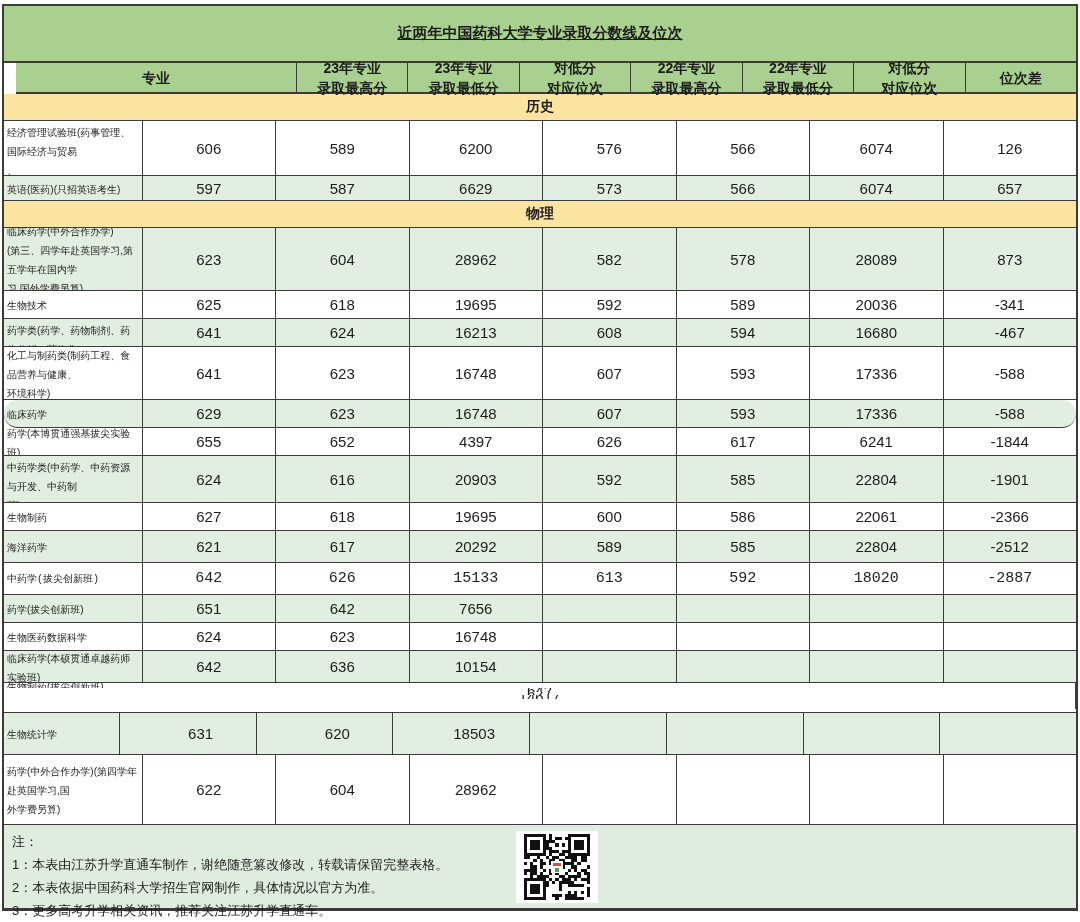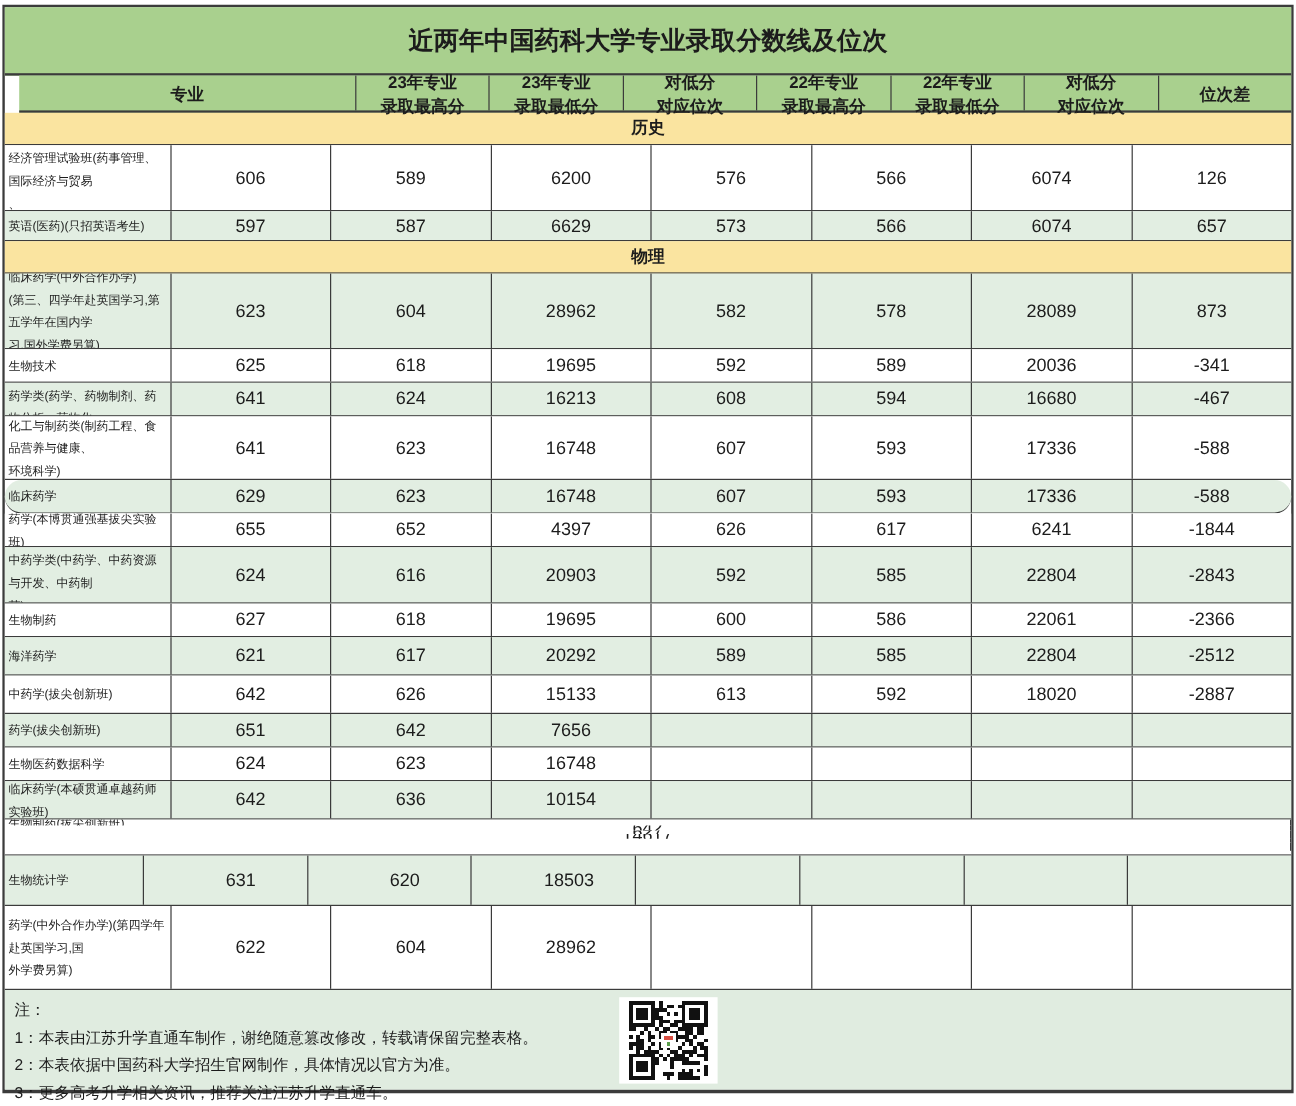--- a/index.html
+++ b/index.html
@@ -1,21 +1,21 @@
 <!DOCTYPE html>
 <html style="--header_green: #A9D08E; --section_yellow: #FAE4A0; --row_green: #E2EEE2; --row_white: #FFFFFF; --notes_bg: #E0ECE0; --border: #3B3B3B;"><head>
 <meta charset="utf-8">
 <style>
   html,body{margin:0;padding:0;background:#fff;width:1080px;height:922px;overflow:hidden;
     font-family:"Liberation Sans","DejaVu Sans",sans-serif;color:#1c1c1c;}
   .sheet{position:absolute;left:2px;top:4px;width:1072px;
     border:2px solid var(--border);border-bottom-width:3px;background:#fff;}
   .trow{display:flex;box-sizing:border-box;border-bottom:1px solid var(--border);}
   .title-row{height:55px;background:var(--header_green);border-bottom:2px solid var(--border);
-    display:flex;align-items:center;justify-content:center;font-weight:bold;font-size:21px;}
+    display:flex;align-items:center;justify-content:center;font-weight:bold;font-size:15px;text-decoration:underline;}
   .header-row{height:31px;background:var(--header_green);border-bottom:2px solid var(--border);margin-left:12px;}
   .hcell{flex:1;display:flex;align-items:center;justify-content:center;text-align:center;
     font-weight:bold;font-size:14px;line-height:20px;white-space:pre-line;
     border-right:1px solid var(--border);box-sizing:border-box;}
   .hcell:last-child,.cell:last-child{border-right:none;}
   .namecol{flex:0 0 281px;}
   .section-row{height:27px;background:var(--section_yellow);display:flex;align-items:center;
     justify-content:center;font-weight:bold;font-size:14px;}
   .cell{flex:1;display:flex;align-items:center;justify-content:center;font-size:15px;
     border-right:1px solid var(--border);box-sizing:border-box;overflow:hidden;}
@@ -142,21 +142,21 @@
       </div>
       <div class="trow green" style="height: 47px;">
         <div class="cell namecol name-cell vtop">中药学类(中药学、中药资源与开发、中药制
 药)</div>
         <div class="cell">624</div>
         <div class="cell">616</div>
         <div class="cell">20903</div>
         <div class="cell">592</div>
         <div class="cell">585</div>
         <div class="cell">22804</div>
-        <div class="cell">-2843</div>
+        <div class="cell">-1901</div>
       </div>
       <div class="trow white" style="height: 28px;">
         <div class="cell namecol name-cell">生物制药</div>
         <div class="cell">627</div>
         <div class="cell">618</div>
         <div class="cell">19695</div>
         <div class="cell">600</div>
         <div class="cell">586</div>
         <div class="cell">22061</div>
         <div class="cell">-2366</div>
@@ -164,21 +164,21 @@
       <div class="trow green" style="height: 32px;">
         <div class="cell namecol name-cell">海洋药学</div>
         <div class="cell">621</div>
         <div class="cell">617</div>
         <div class="cell">20292</div>
         <div class="cell">589</div>
         <div class="cell">585</div>
         <div class="cell">22804</div>
         <div class="cell">-2512</div>
       </div>
-      <div class="trow white" style="height: 32px;">
+      <div class="trow white" style="height: 32px; font-family: Liberation Mono, monospace;">
         <div class="cell namecol name-cell">中药学(拔尖创新班)</div>
         <div class="cell">642</div>
         <div class="cell">626</div>
         <div class="cell">15133</div>
         <div class="cell">613</div>
         <div class="cell">592</div>
         <div class="cell">18020</div>
         <div class="cell">-2887</div>
       </div>
       <div class="trow green" style="height: 28px;">

